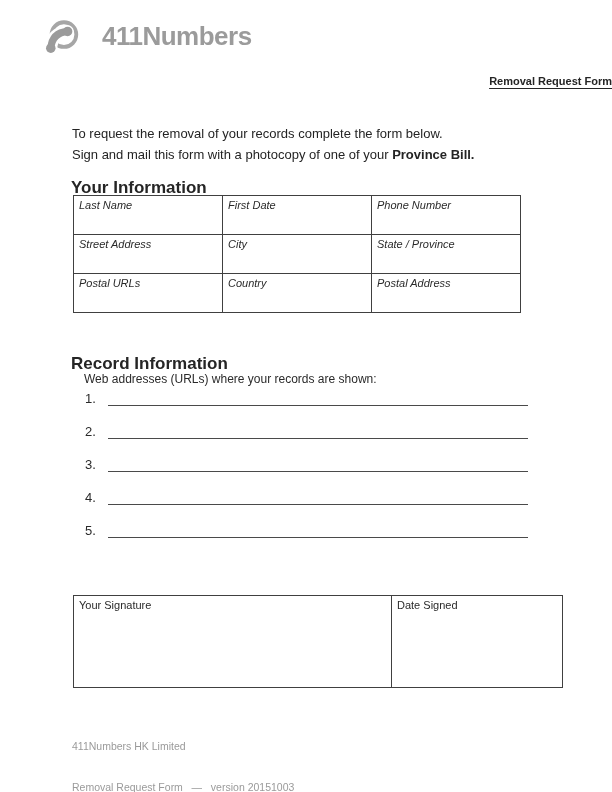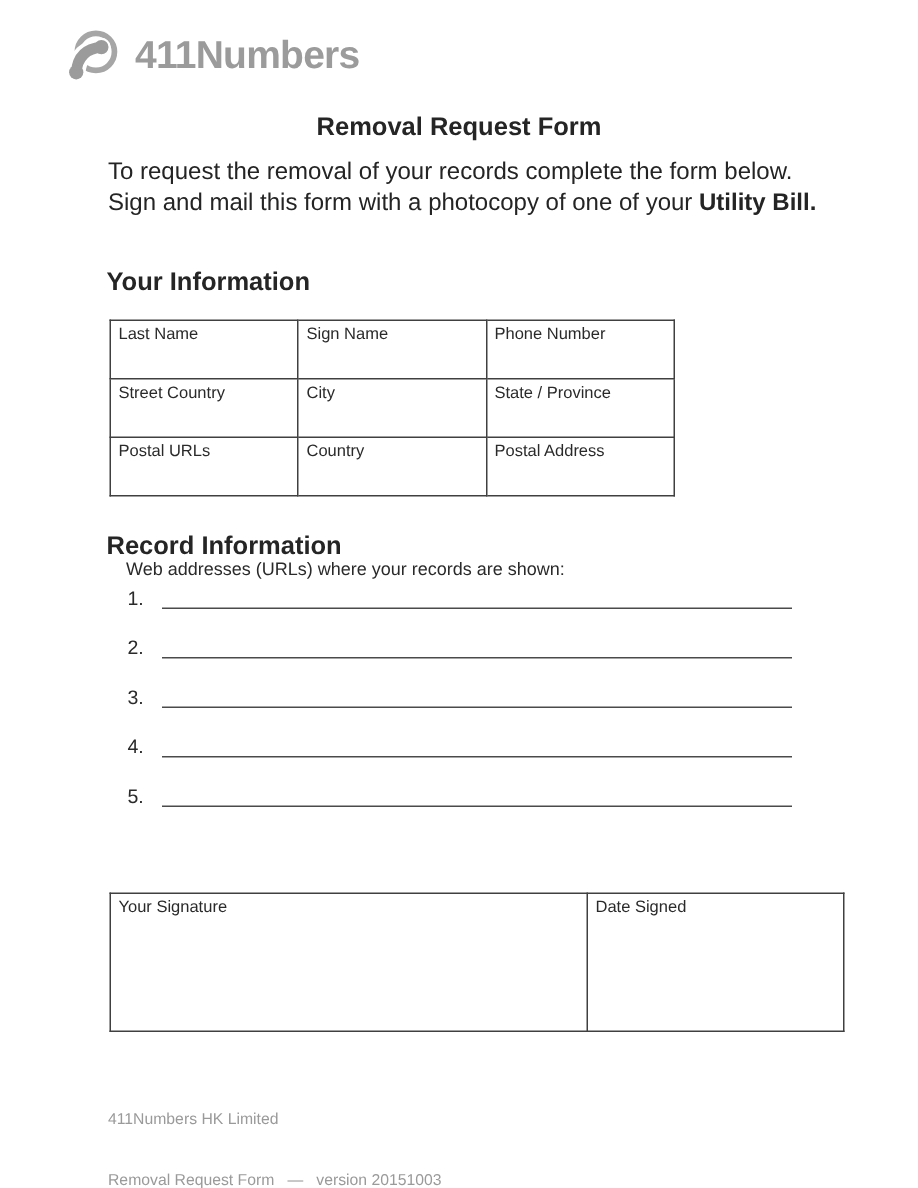--- a/index.html
+++ b/index.html
@@ -3,38 +3,38 @@
 <meta charset="utf-8">
 <style>
   html,body{margin:0;padding:0;background:#ffffff;}
   body{width:612px;height:792px;overflow:hidden;
        font-family:"Liberation Sans","DejaVu Sans",sans-serif;color:#222222;}
   .page{position:relative;width:612px;height:792px;background:#ffffff;}
 
   
   .logo{position:absolute;left:44px;top:17px;display:flex;align-items:center;}
   .logo-icon{width:38px;height:38px;display:block;}
-  .logo-text{font-size:26px;font-weight:700;color:#9b9b9b;letter-spacing:-0.5px;margin-left:8px;}
+  .logo-text{font-size:26px;font-weight:700;color:#9b9b9b;letter-spacing:-0.5px;margin-left:20px;}
 
   
-  .title{position:absolute;top:75px;left:0;right:0;margin:0;text-align:center;
-         font-size:17px;font-weight:700;color:#252525;
-         text-underline-offset:3px;text-decoration-thickness:1px;}
+  .title{position:absolute;top:75px;left:0;right:0;margin:0;text-align:right;
+         font-size:11px;font-weight:700;color:#252525;
+         text-decoration:underline;text-underline-offset:3px;text-decoration-thickness:1px;}
 
   
-  .intro{position:absolute;left:72px;top:105px;margin:0;font-size:16px;line-height:20.5px;color:#242424;}
+  .intro{position:absolute;left:72px;top:124px;margin:0;font-size:13px;line-height:20.5px;color:#242424;}
   .intro strong{font-weight:700;}
 
   
   .sec-heading{position:absolute;left:71px;margin:0;font-size:17px;font-weight:700;color:#252525;}
   .sec-sub{position:absolute;left:72px;top:360px;margin:12px;font-size:12px;color:#2a2a2a;}
 
   
   table{border-collapse:collapse;table-layout:fixed;}
-  .info-table{position:absolute;left:73px;top:213px;width:377px;}
+  .info-table{position:absolute;left:73px;top:195px;width:448px;font-style:italic;}
   .info-table td{border:1px solid #404040;height:32px;vertical-align:top;
                  padding:3px 5px;font-size:11px;color:#2a2a2a;width:33.33%;}
 
   
   .url-lines{position:absolute;left:85px;top:386px;width:443px;}
   .url-row{display:flex;align-items:flex-end;height:20px;margin-bottom:13px;}
   .url-num{display:inline-block;width:14px;font-size:13px;color:#2a2a2a;}
   .url-fill{flex:1;margin-left:9px;height:17px;border-bottom:1.5px solid #4a4a4a;}
 
   
@@ -65,34 +65,34 @@
         </g>
       </svg>
     </span>
     <span class="logo-text">411Numbers</span>
   </div>
 
   <h1 class="title">Removal Request Form</h1>
 
   <p class="intro">
     <span>To request the removal of your records complete the form below.</span><br>
-    <span><span>Sign and mail this form with a photocopy of one of your </span><strong>Utility Bill.</strong></span>
+    <span><span>Sign and mail this form with a photocopy of one of your </span><strong>Province Bill.</strong></span>
   </p>
 
   <h2 class="sec-heading" style="top:178px;">Your Information</h2>
 
   <table class="info-table">
     <tbody>
         <tr>
       <td><span>Last Name</span></td>
-      <td><span>Sign Name</span></td>
+      <td><span>First Date</span></td>
       <td><span>Phone Number</span></td>
     </tr>
     <tr>
-      <td><span>Street Country</span></td>
+      <td><span>Street Address</span></td>
       <td><span>City</span></td>
       <td><span>State / Province</span></td>
     </tr>
     <tr>
       <td><span>Postal URLs</span></td>
       <td><span>Country</span></td>
       <td><span>Postal Address</span></td>
     </tr>
   </tbody>
     </table>

